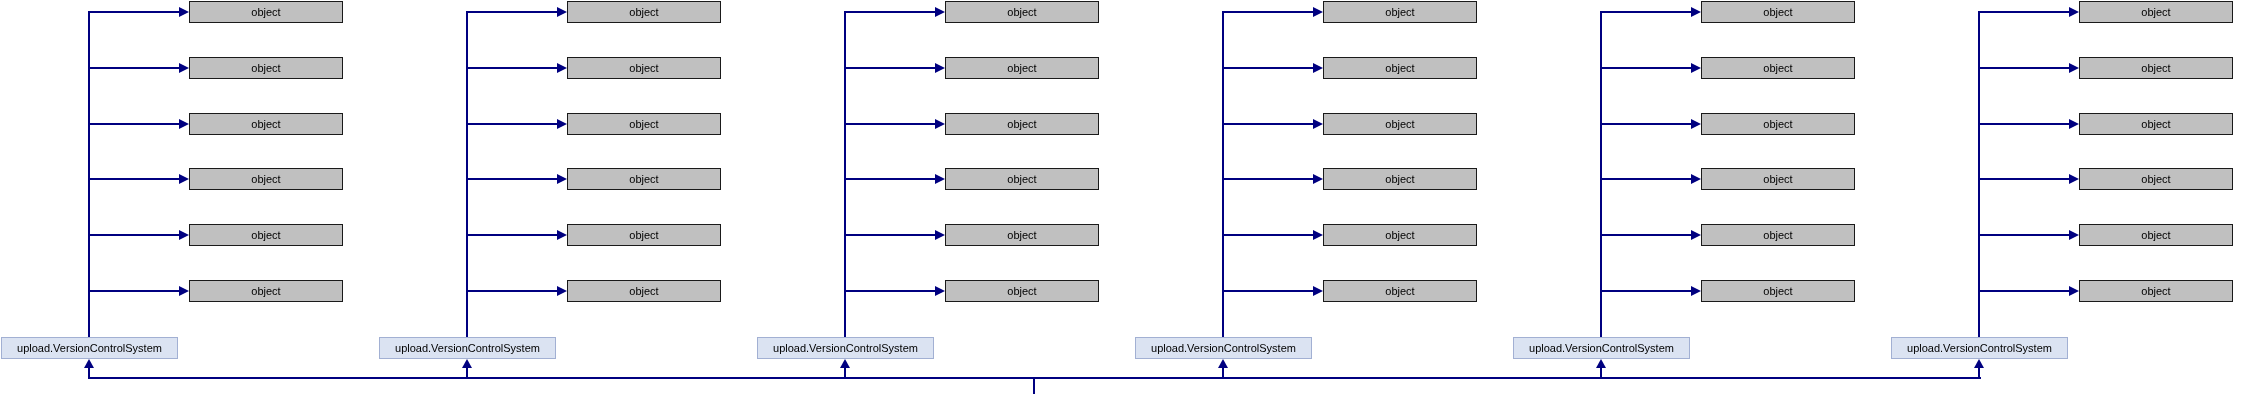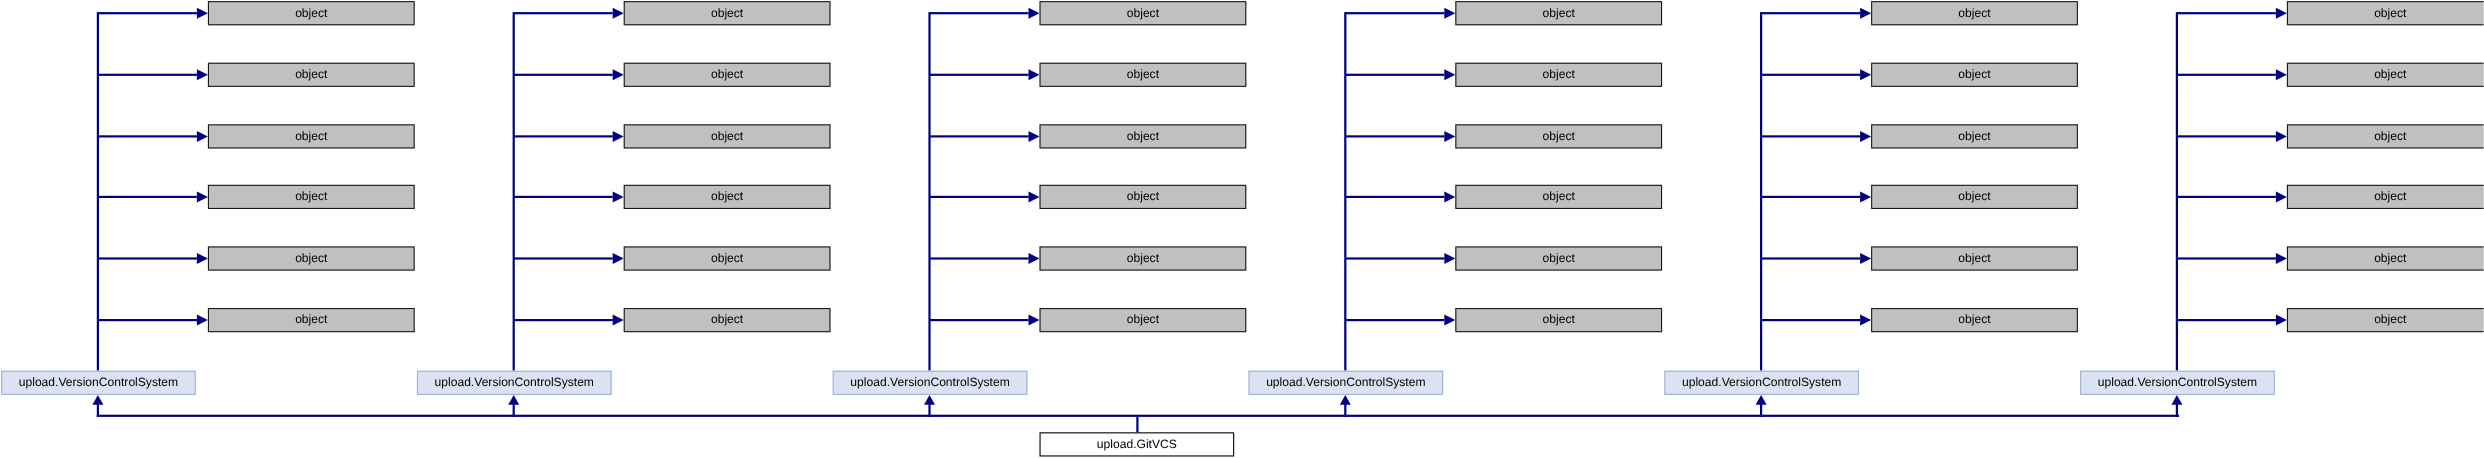--- a/index.html
+++ b/index.html
@@ -22,21 +22,21 @@
     font-size:11px;color:#000;
   }
   .group{position:absolute;top:0;width:378px;height:416px;}
   .box{
     position:absolute;
     box-sizing:border-box;
     display:flex;align-items:center;justify-content:center;
     white-space:nowrap;
   }
   .box.obj{
-    width:188px;height:22px;left:189px;
+    width:154px;height:22px;left:189px;
     background:var(--obj-fill);
     border:1px solid var(--obj-border);
   }
   .box.cls{
     width:177px;height:22px;left:1px;top:337px;
     background:var(--cls-fill);
     border:1px solid var(--cls-border);
   }
   .box.root{
     width:177px;height:22px;left:945px;top:393px;
@@ -59,21 +59,20 @@
 </style>
 </head>
 <body>
 
 <div class="diagram">
 
   <div class="edge" style="left:88px;top:377px;width:1893px;height:2px;"></div>
 
   <div class="edge" style="left:1033px;top:378px;width:2px;height:16px;"></div>
 
-  <div class="box root">upload.GitVCS</div>
 
 <div class="group" style="left: 0px;">
       <div class="edge" style="left: 88px; top: 11px; width: 2px; height: 326px;"></div>
       <div class="edge" style="left: 89px; top: 11px; width: 90px; height: 2px;"></div>
       <div class="tri-right" style="left: 179px; top: 7px;"></div>
       <div class="box obj" style="top: 1px;">object</div>
       <div class="edge" style="left: 89px; top: 67px; width: 90px; height: 2px;"></div>
       <div class="tri-right" style="left: 179px; top: 63px;"></div>
       <div class="box obj" style="top: 57px;">object</div>
       <div class="edge" style="left: 89px; top: 123px; width: 90px; height: 2px;"></div>

